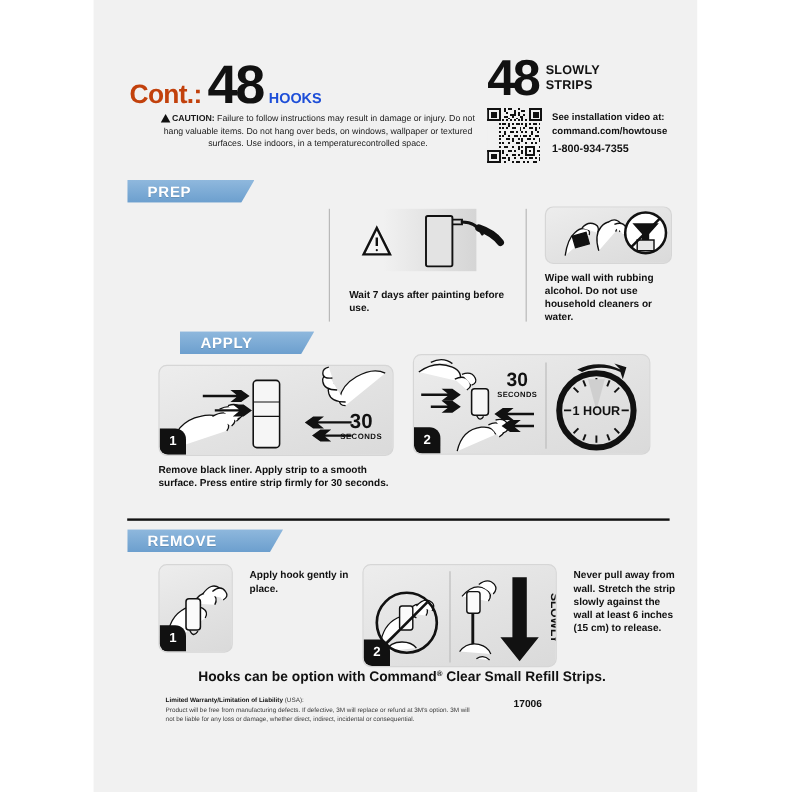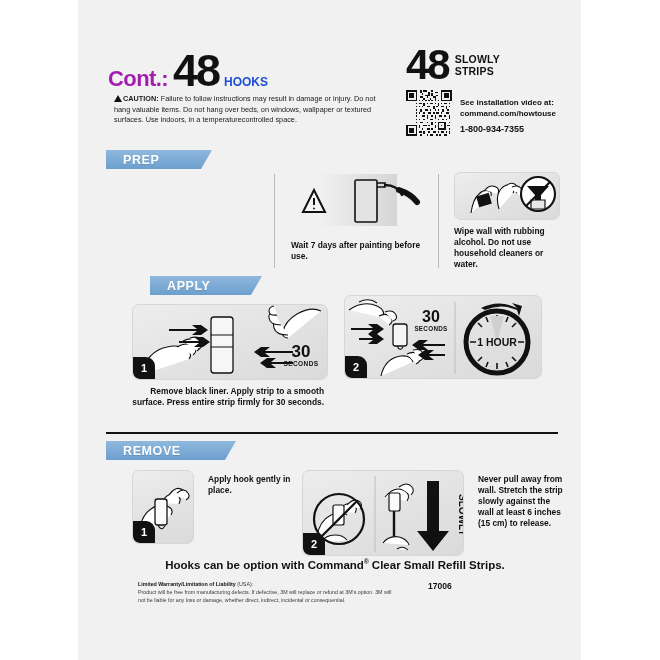--- a/index.html
+++ b/index.html
@@ -38,45 +38,46 @@
   .cont-block {
     position: absolute;
     left: 2px; top: 10px;
     display: flex;
     align-items: baseline;
   }
   .cont-label {
     font-weight: bold;
     font-size: 22px;
     letter-spacing: -0.6px;
-    color: #a21caf;
+    color: #c2410c;
   }
   .cont-num {
     font-weight: bold;
     font-size: 45px;
     letter-spacing: -2px;
     color: #111;
     margin-left: 5px;
     line-height: 1;
   }
   .cont-unit {
     font-weight: bold;
     font-size: 12px;
     letter-spacing: 0px;
     color: #1d4ed8;
     margin-left: 5px;
   }
 
   .caution {
     position: absolute;
-    left: 8px; top: 56px;
+    left: 20px; top: 56px;
     width: 278px;
     font-size: 7.3px;
     line-height: 1.45;
     color: #1a1a1a;
+    text-align: center;
   }
   .caution b { font-weight: bold; }
   .warn-tri {
     display: inline-block;
     width: 0; height: 0;
     border-left: 4px solid transparent;
     border-right: 4px solid transparent;
     border-bottom: 7px solid #111;
     vertical-align: -1px;
     margin-right: 1px;
@@ -100,21 +101,21 @@
     font-weight: bold;
     font-size: 10.5px;
     line-height: 1.15;
     color: #111;
     letter-spacing: 0.2px;
   }
   .qr-row {
     position: absolute;
     left: 300px; top: 52px;
     display: flex;
-    align-items: flex-end;
+    align-items: flex-start;
   }
   .qr { width: 46px; height: 46px; display:block; }
   .qr-text {
     margin-left: 8px;
     font-size: 8px;
     font-weight: bold;
     line-height: 1.45;
     color: #111;
     padding-top: 2px;
   }
@@ -471,21 +472,21 @@
 
           <g fill="#111">
             <path d="M160 46 h-28 l5 -4 h-9 l-7 5 l7 5 h9 l-5 -4 h28 z"></path>
             <path d="M160 57 h-22 l5 -4 h-9 l-7 5 l7 5 h9 l-5 -4 h22 z"></path>
           </g>
           <text x="168" y="52" font-family="Liberation Sans, sans-serif" font-size="17" font-weight="bold" fill="#111" text-anchor="middle">30</text>
           <text x="168" y="61" font-family="Liberation Sans, sans-serif" font-size="6.5" font-weight="bold" fill="#111" text-anchor="middle" letter-spacing="0.4">SECONDS</text>
         </svg>
         <div class="stepnum">1</div>
       </div>
-      <div class="cap" style="margin-top:6px;width:192px;text-align:right;">Remove black liner. Apply strip to a smooth surface. Press entire strip firmly for 30 seconds.</div>
+      <div class="cap" style="margin-top:6px;width:192px;">Remove black liner. Apply strip to a smooth surface. Press entire strip firmly for 30 seconds.</div>
     </div>
 
     <div style="position:absolute;left:238px;top:19px;width:200px;">
       <div class="panel" style="width:198px;height:84px;">
         <svg width="198" height="84" viewBox="0 0 198 84">
           <g fill="none" stroke="#111" stroke-width="1.1">
 
             <path d="M4 14 q14 -10 28 -4 q9 4 6 12" fill="#fff"></path>
             <path d="M34 20 q8 -4 12 2 q3 4 -2 7" fill="#fff"></path>
             <path d="M40 16 q8 -3 11 3 q2 4 -3 6" fill="#fff"></path>

